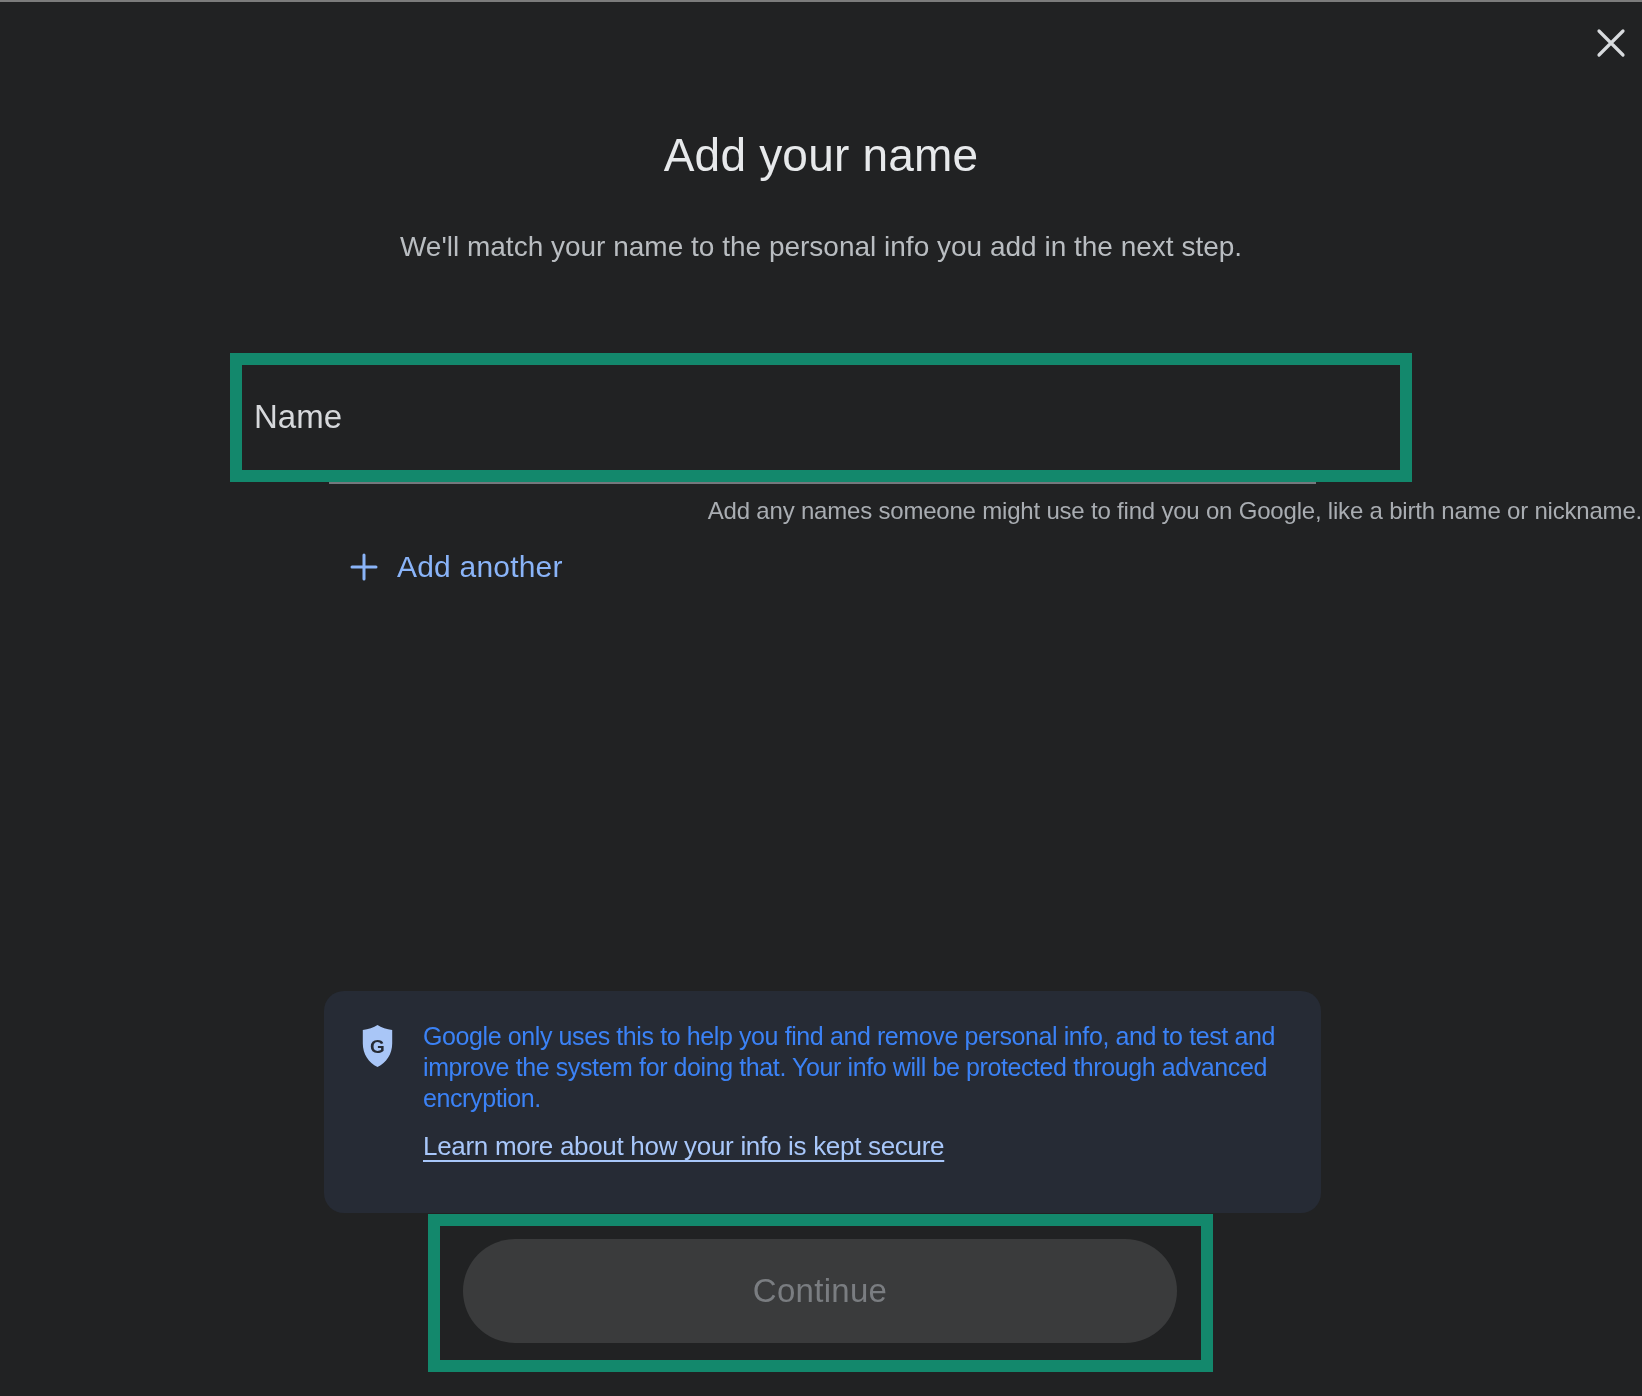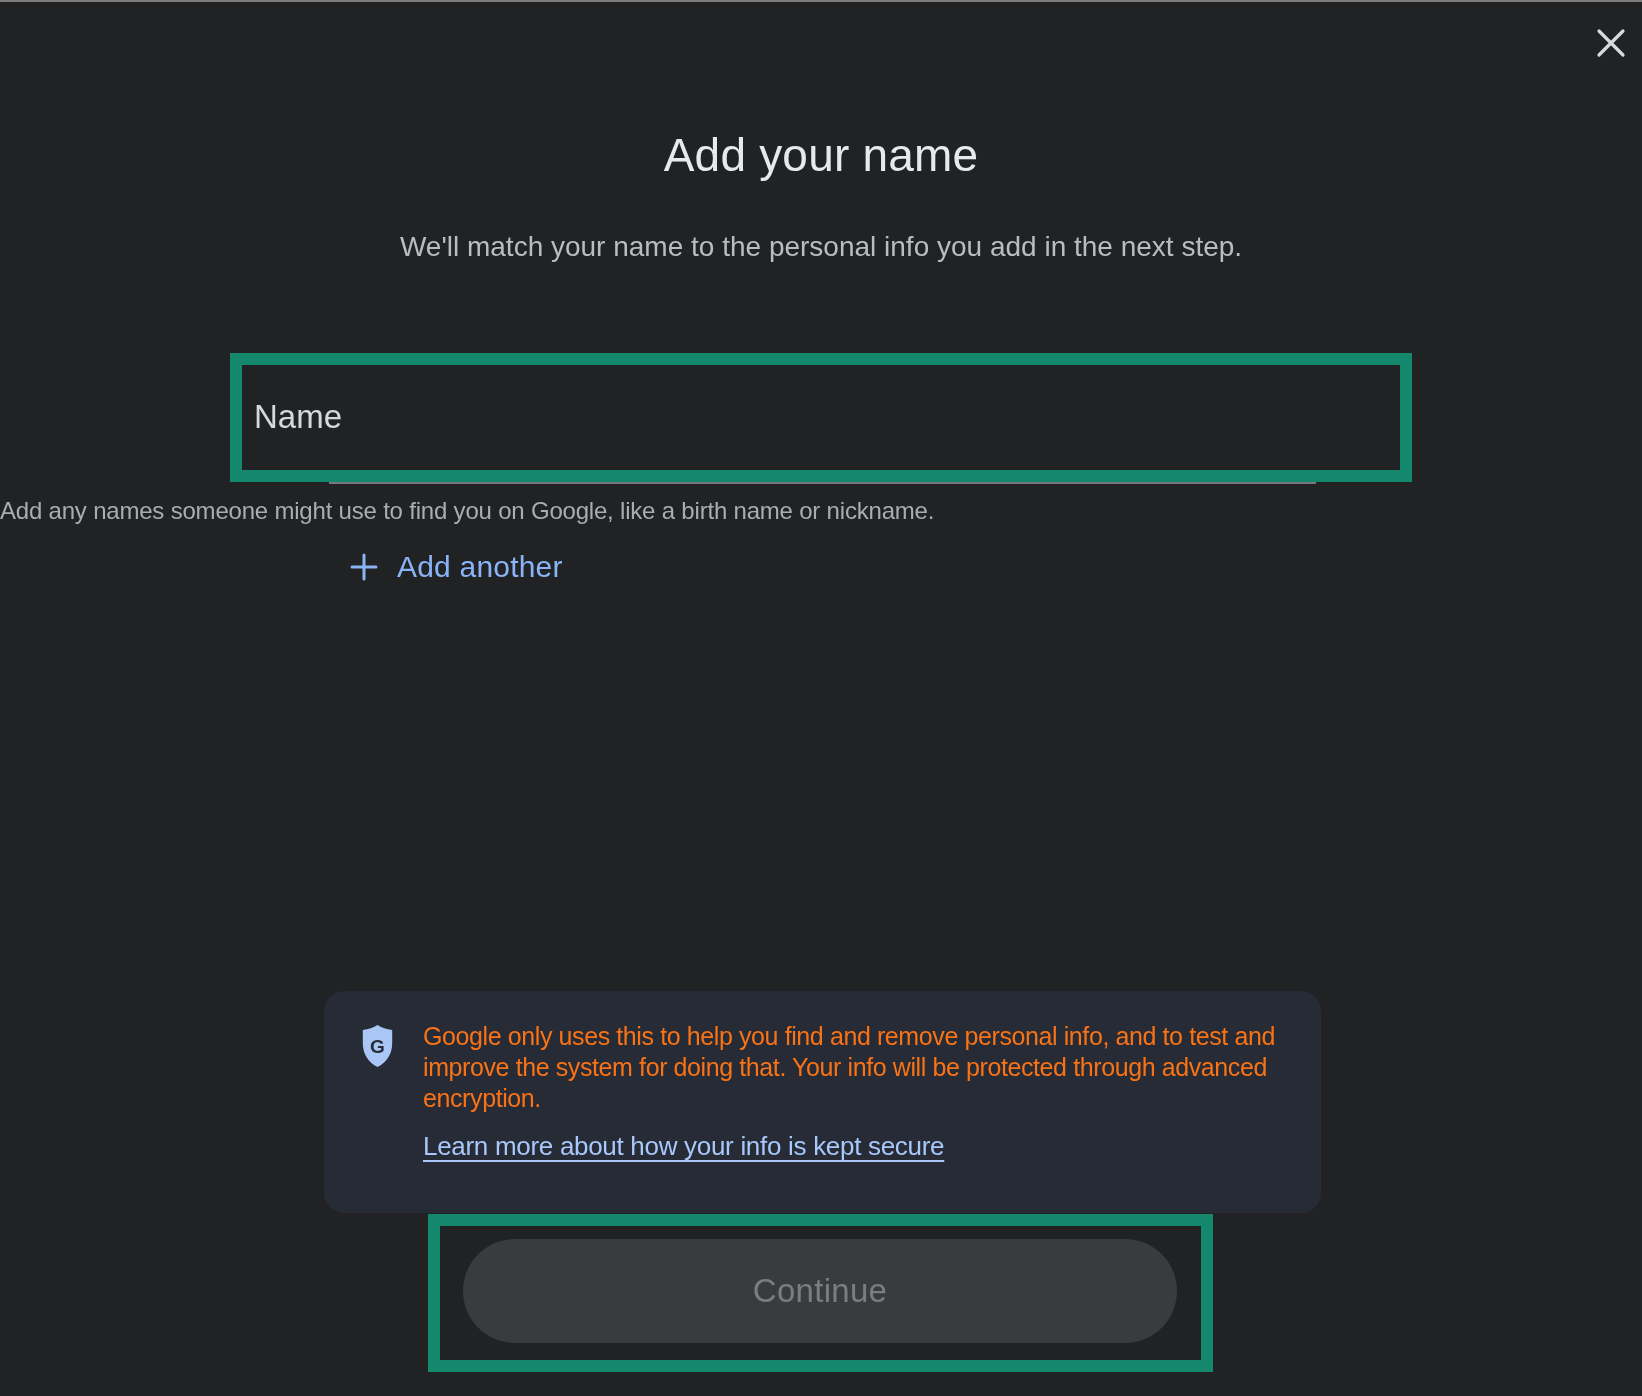--- a/index.html
+++ b/index.html
@@ -57,21 +57,21 @@
     font-size:33px;color:#E5E7E9;
   }
   .name-input::placeholder{color:#D6D8DB;opacity:1;}
   .input-underline{
     left:329px;top:480px;width:987px;height:2px;
     background:#75787D;
   }
 
   .helper{
     left:0;top:495px;width:100%;
-    text-align:left;
+    text-align:right;
     font-size:24px;letter-spacing:-0.2px;color:#A9ADB2;
   }
 
   .add-another{
     left:340px;top:540px;height:50px;
     display:flex;align-items:center;gap:19px;
     background:transparent;border:none;cursor:pointer;padding:0 10px;
     color:var(--accent-blue);
     font-family:"Liberation Sans", sans-serif;
     font-size:30px;font-weight:500;letter-spacing:0.2px;
@@ -80,21 +80,21 @@
 
   .privacy-card{
     left:324px;top:989px;width:997px;height:222px;
     background:var(--card-bg);
     border-radius:20px;
     box-sizing:border-box;
   }
   .shield-icon{position:absolute;left:38px;top:34px;}
   .privacy-text{
     position:absolute;left:99px;top:30px;width:900px;
-    font-size:25px;letter-spacing:-0.4px;line-height:31px;color:#f97316;
+    font-size:25px;letter-spacing:-0.4px;line-height:31px;color:#3b82f6;
     white-space:pre-line;
   }
   .privacy-link{
     position:absolute;left:99px;top:140px;
     font-size:26px;letter-spacing:-0.3px;color:var(--link-blue);
     text-decoration:underline;text-underline-offset:5px;
   }
 
   .continue-btn{
     left:463px;top:1237px;width:714px;height:104px;

